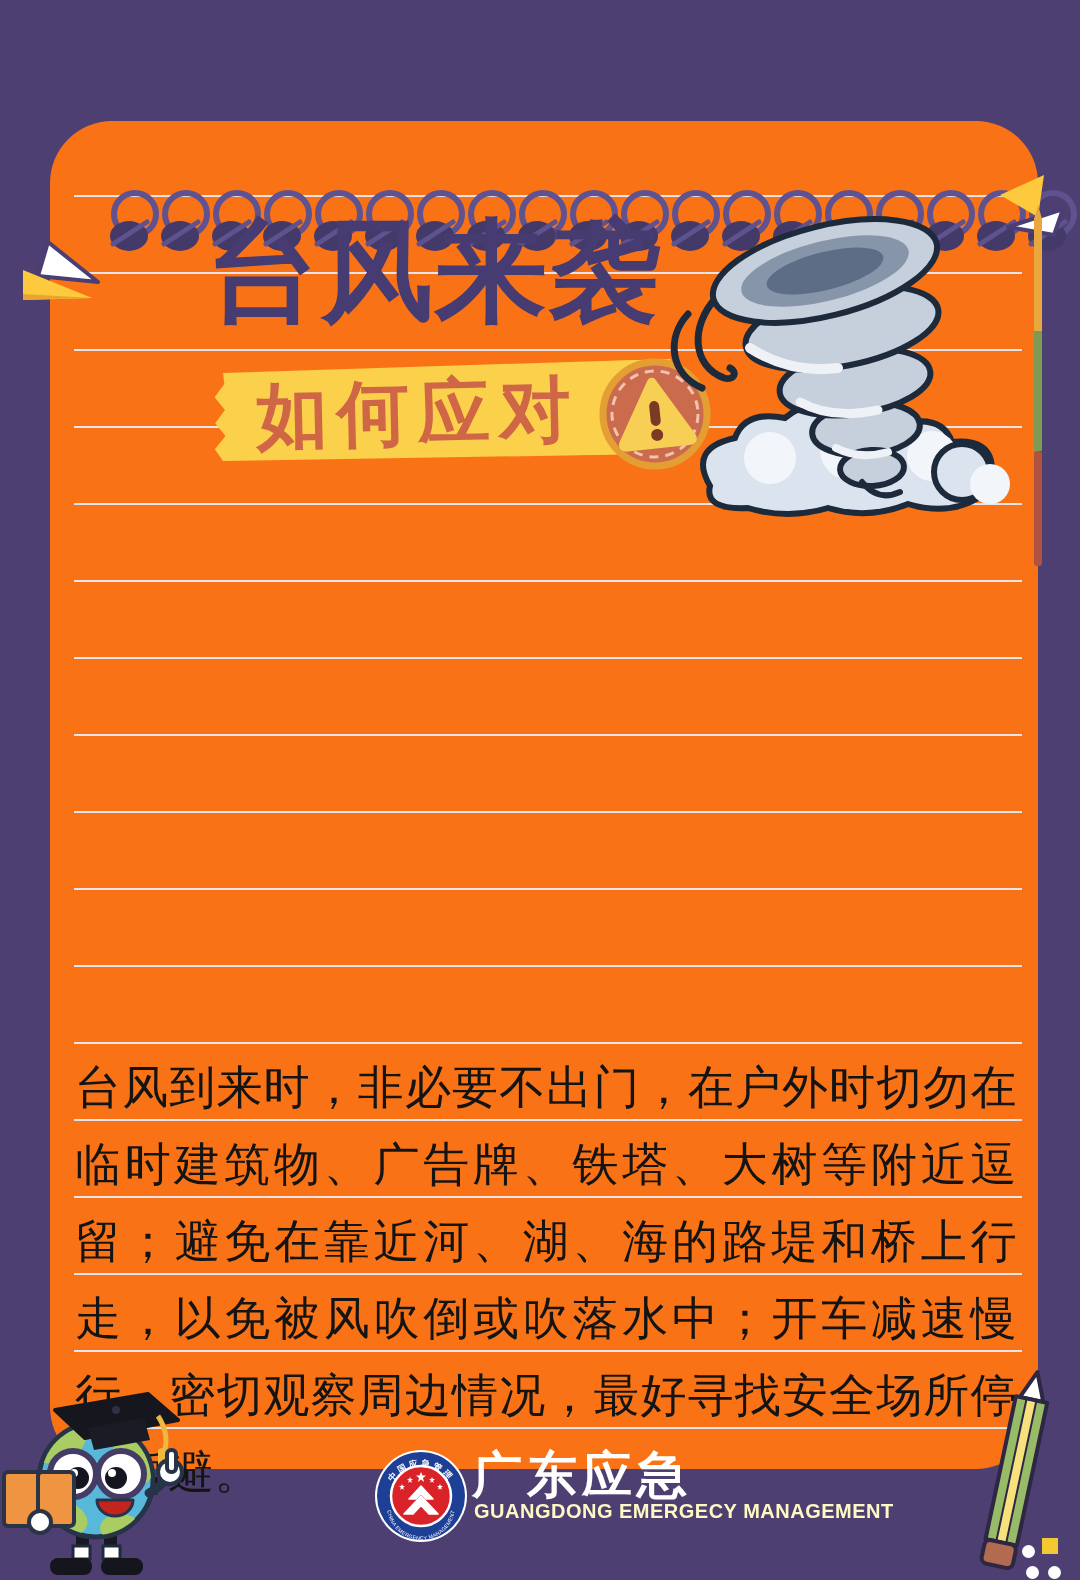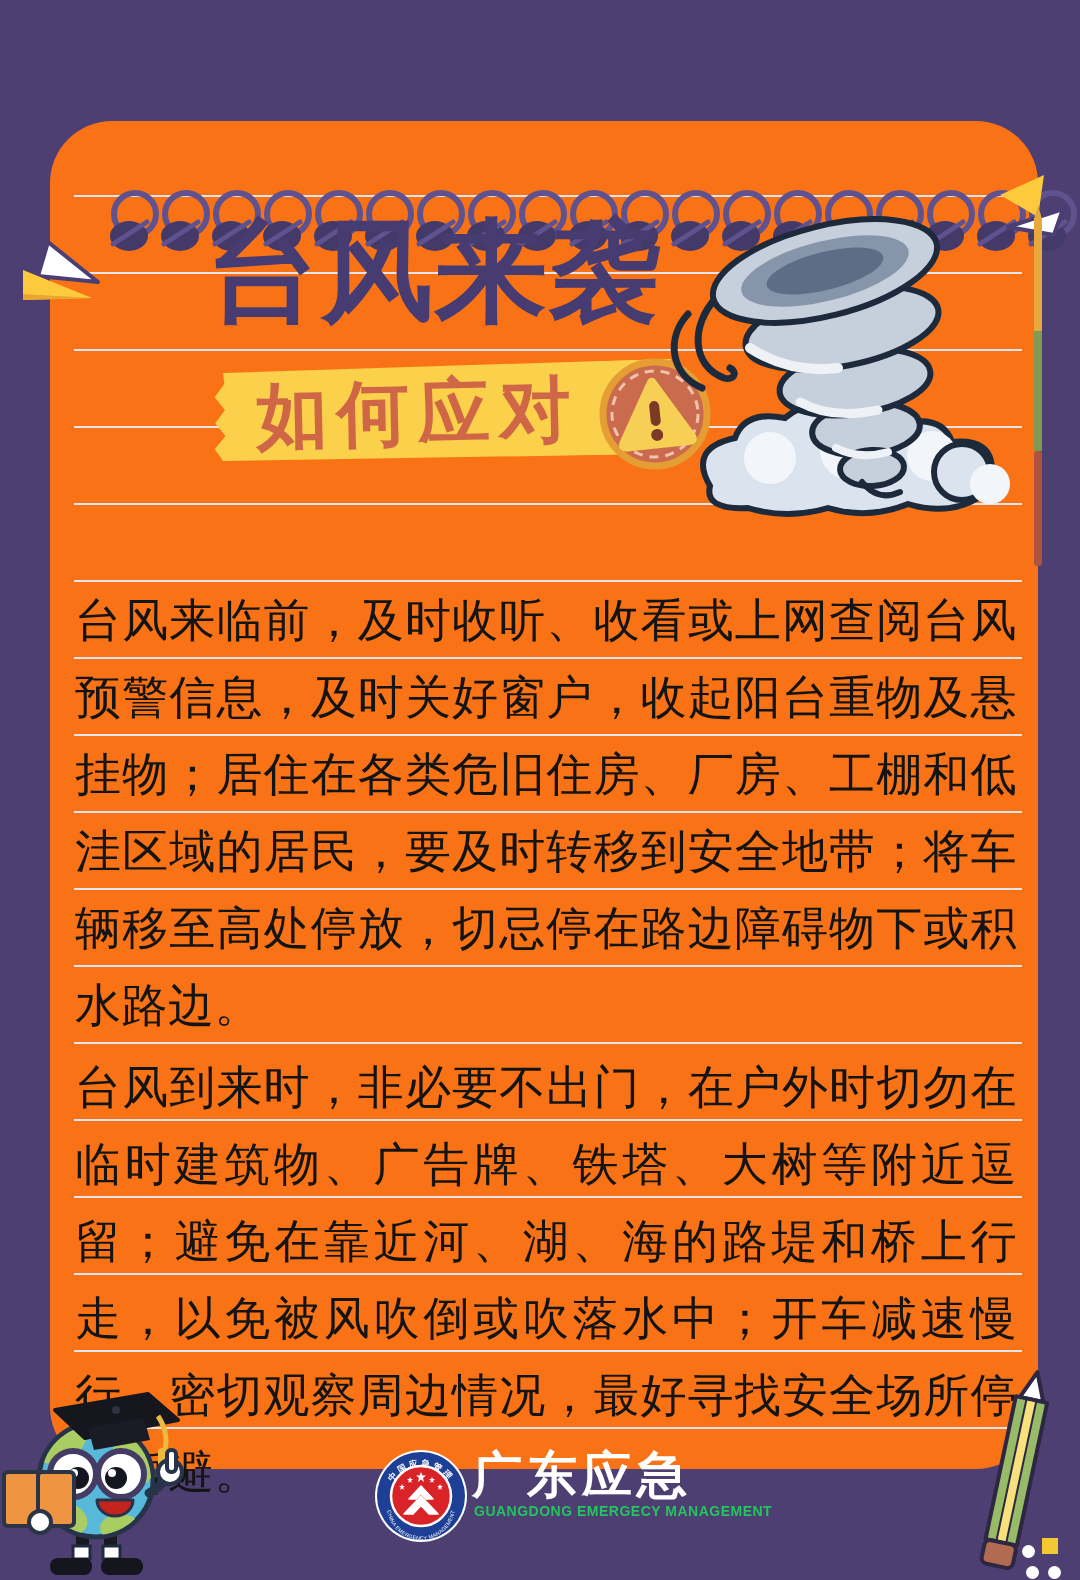--- a/index.html
+++ b/index.html
@@ -48,22 +48,22 @@
   .pencil{position:absolute; left:955px; top:1368px;}
   .dot{position:absolute; width:13px; height:13px; border-radius:50%; background:#ffffff;}
   .sq{position:absolute; left:1042px; top:1538px; width:16px; height:16px; background:#f3c833;}
   .mascot{position:absolute; left:0px; top:1388px;}
   .emblem{position:absolute; left:374px; top:1449px;}
   .org-zh{
     position:absolute; left:472px; top:1448px; font-size:50px; line-height:54px;
     font-weight:700; color:#ffffff; letter-spacing:5px; white-space:nowrap;
   }
   .org-en{
-    position:absolute; left:474px; top:1502px; font-size:14px; line-height:18px;
-    font-weight:bold; color:#22c55e; letter-spacing:0.5px; white-space:nowrap;
+    position:absolute; left:474px; top:1502px; font-size:20px; line-height:18px;
+    font-weight:bold; color:#fef9c3; letter-spacing:0.5px; white-space:nowrap;
   }
 </style>
 </head>
 <body>
 
 <div class="page">
 
   <div class="notepad">
     <div class="lines"></div>
 
@@ -152,21 +152,20 @@
           <ellipse cx="175" cy="85" rx="60" ry="19" fill="#5d6d86" stroke="none"></ellipse>
         </g>
         <path d="M100,162 Q140,188 188,182" fill="none" stroke="#eef2f7" stroke-width="10"></path>
         <path d="M150,216 Q182,234 228,224" fill="none" stroke="#eef2f7" stroke-width="9"></path>
         <path d="M186,262 Q210,274 238,266" fill="none" stroke="#eef2f7" stroke-width="8"></path>
         <circle cx="312" cy="286" r="28" fill="#dbe4ee" stroke-width="6"></circle>
         <circle cx="340" cy="298" r="20" fill="#f2f6fa" stroke="none"></circle>
       </g>
     </svg>
 
-    <p class="para para1">台风来临前，及时收听、收看或上网查阅台风预警信息，及时关好窗户，收起阳台重物及悬挂物；居住在各类危旧住房、厂房、工棚和低洼区域的居民，要及时转移到安全地带；将车辆移至高处停放，切忌停在路边障碍物下或积水路边。</p>
     <p class="para para2">台风到来时，非必要不出门，在户外时切勿在临时建筑物、广告牌、铁塔、大树等附近逗留；避免在靠近河、湖、海的路堤和桥上行走，以免被风吹倒或吹落水中；开车减速慢行，密切观察周边情况，最好寻找安全场所停车暂避。</p>
   </div>
 
   <svg class="bookmark" width="10" height="365" viewBox="0 0 10 365">
     <polygon points="1,14 9,14 5,0" fill="#e8a83e"></polygon>
     <rect x="1" y="13" width="8" height="113" fill="#e8a83e"></rect>
     <rect x="1" y="126" width="8" height="120" fill="#7f9a52"></rect>
     <rect x="1" y="246" width="8" height="115" rx="3" fill="#ad5340"></rect>
   </svg>
 

